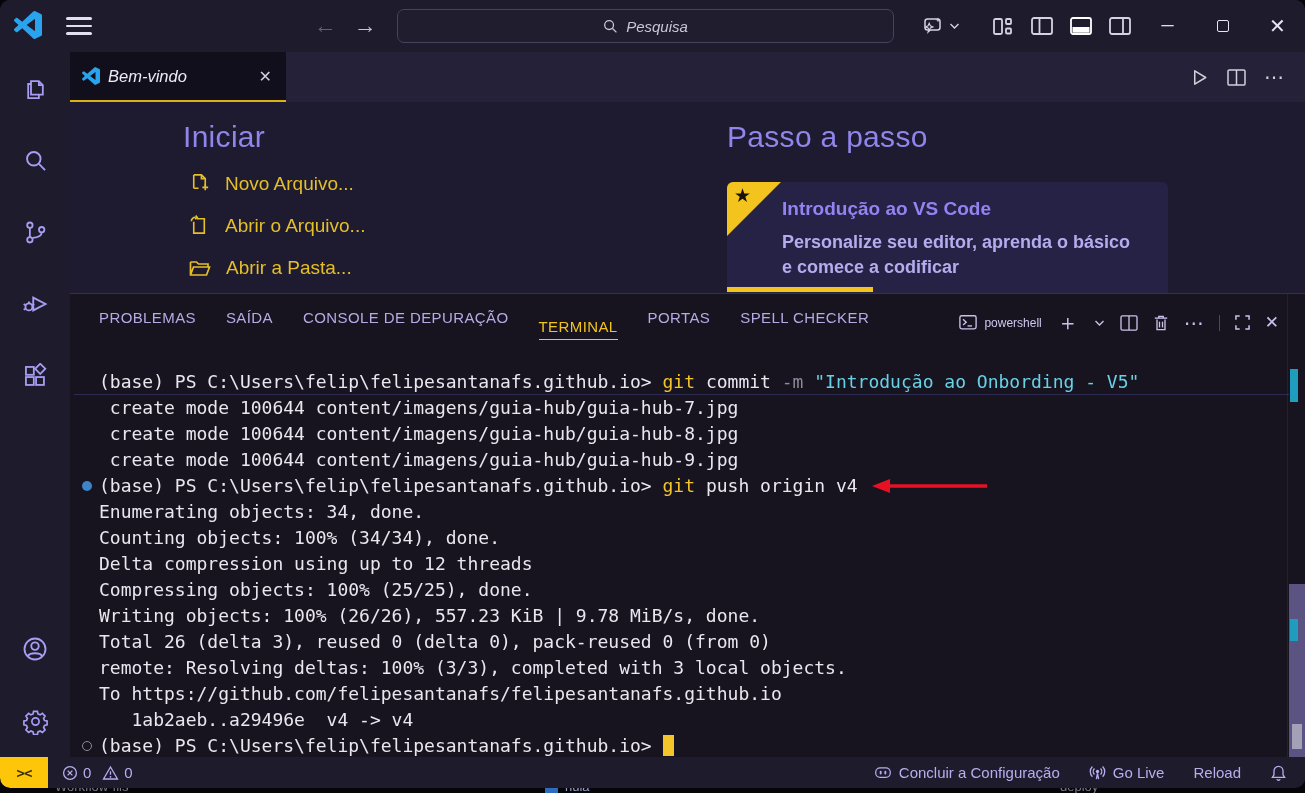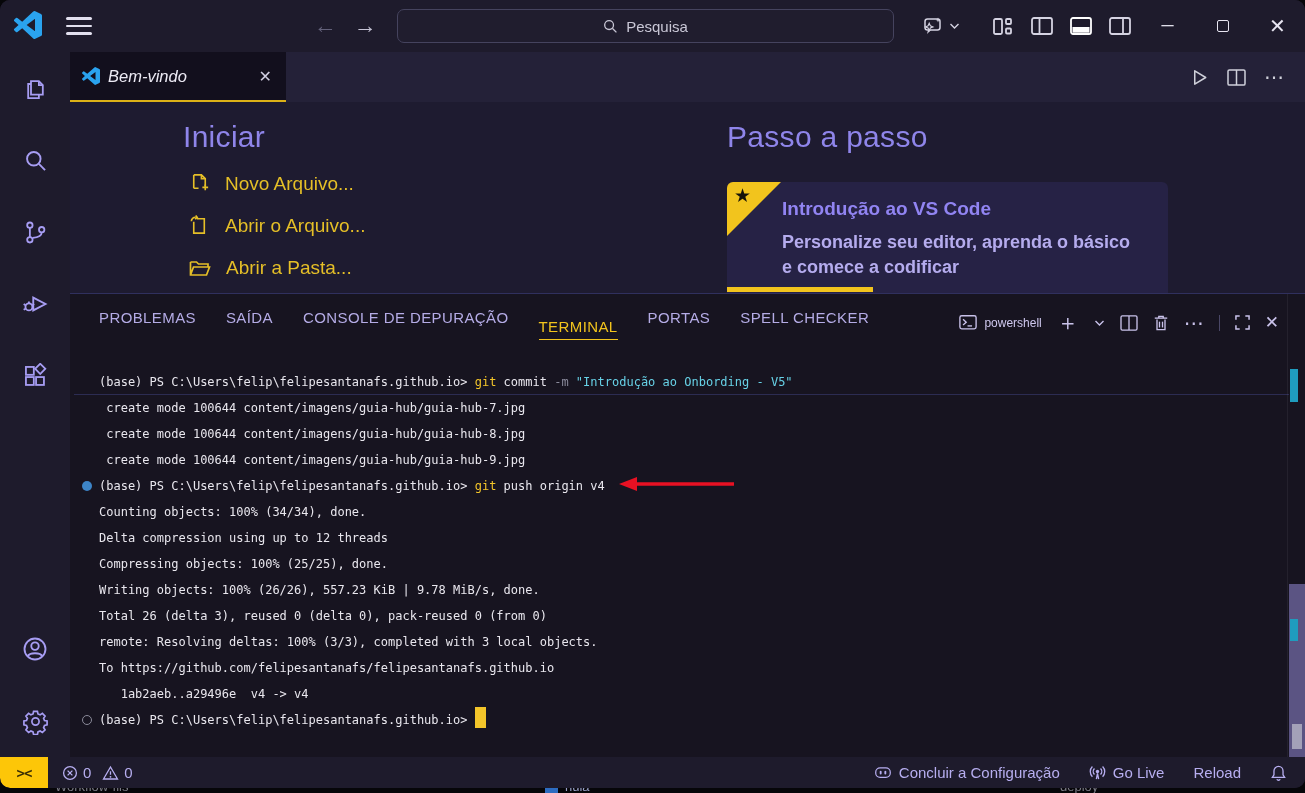--- a/index.html
+++ b/index.html
@@ -11,21 +11,21 @@
   .titlebar{position:absolute;left:0;top:0;right:0;height:52px;background:#1e1b2c;}
   .vscode-logo{position:absolute;left:14px;top:11px;width:28px;height:28px;}
   .hamburger{position:absolute;left:66px;top:15px;width:26px;height:22px;display:flex;
     flex-direction:column;justify-content:center;gap:5px;cursor:pointer;}
   .hamburger i{display:block;height:2.4px;background:#e2e0ee;border-radius:2px;}
   .nav-arrow{position:absolute;top:10px;font-size:23px;line-height:30px;width:30px;text-align:center;}
   .nav-back{left:310px;color:#63617a;}
   .nav-fwd{left:350px;color:#c6c4d6;}
   .searchbox{position:absolute;left:397px;top:9px;width:497px;height:34px;border:1px solid #45435e;
     border-radius:7px;background:#23203366;display:flex;align-items:center;justify-content:center;
-    gap:8px;color:#c9c7d6;font-size:15px;}
+    gap:8px;color:#c9c7d6;font-size:15px;font-style:italic;}
   .tb-icons{position:absolute;right:172px;top:0;height:52px;display:flex;align-items:center;gap:13px;}
   .tb-icons .ic{display:flex;align-items:center;justify-content:center;width:26px;height:26px;}
   .copilot-wrap{position:absolute;right:345px;top:0;height:52px;display:flex;align-items:center;gap:4px;color:#d5d3e2;}
   .win-controls{position:absolute;right:0;top:0;height:52px;display:flex;}
   .win-controls>div{width:55px;height:52px;display:flex;align-items:center;justify-content:center;color:#e8e6f2;font-size:17px;}
   .maxbox{width:12px;height:12px;border:1.6px solid #e8e6f2;border-radius:2px;}
   
   .activitybar{position:absolute;left:0;top:52px;width:70px;bottom:31px;background:#1e1b2c;
     display:flex;flex-direction:column;}
   .ab-item{height:72px;display:flex;align-items:center;justify-content:center;color:#a79df3;}
@@ -56,21 +56,21 @@
   .panel-header{position:absolute;left:0;top:0;right:0;height:57px;display:flex;align-items:center;padding-left:29px;}
   .ptabs{display:flex;gap:30px;}
   .ptab{font-size:15px;letter-spacing:.4px;color:#b5ace6;padding:4px 0;cursor:pointer;}
   .ptab.active{color:#f2c41d;border-bottom:1.5px solid #f2c41d;margin-top:9px;}
   .panel-actions{margin-left:auto;display:flex;align-items:center;gap:15px;padding-right:26px;color:#c9c2ea;}
   .shell-item{display:flex;align-items:center;gap:7px;font-size:12px;color:#cfc8ee;}
   .pa-divider{width:1px;height:16px;background:#4a4766;}
   .glyph{font-size:17px;line-height:1;}
   
   .term-body{position:absolute;left:0;top:57px;right:0;bottom:0;padding:18px 20px 0 29px;
-    font-family:"DejaVu Sans Mono",monospace;font-size:12px;line-height:26px;}
+    font-family:"DejaVu Sans Mono",monospace;font-size:18px;line-height:26px;}
   .term-line{position:relative;white-space:pre;height:26px;color:#e9e7ee;}
   .term-line.sep::after{content:"";position:absolute;left:-25px;right:-4px;bottom:0;height:1px;background:#2c2c52;}
   .seg-w{color:#e9e7ee;} .seg-y{color:#f3c52a;} .seg-dim{color:#8b8b9c;} .seg-cyan{color:#67d1e6;}
   .dot{position:absolute;left:-17px;top:8px;width:10px;height:10px;border-radius:50%;}
   .dot.filled{background:#3d85c8;}
   .dot.hollow{border:1.5px solid #8a8a99;}
   .cursor{display:inline-block;width:11px;height:21px;background:#f3c52a;vertical-align:-4px;}
   .arrow-wrap{display:inline-block;margin-left:12px;vertical-align:-3px;}
   
   .scrollzone{position:absolute;right:0;top:0;width:18px;bottom:0;border-left:1px solid rgba(255,255,255,.06);}
@@ -342,20 +342,21 @@
     </div>
     <div class="term-body" id="termbody">
         <div class="term-line sep"><span class="seg-w">(base) PS C:\Users\felip\felipesantanafs.github.io&gt; </span><span class="seg-y">git</span><span class="seg-w"> commit </span><span class="seg-dim">-m </span><span class="seg-cyan">"Introdução ao Onbording - V5"</span></div>
         <div class="term-line"><span class="seg-w"> create mode 100644 content/imagens/guia-hub/guia-hub-7.jpg</span></div>
         <div class="term-line"><span class="seg-w"> create mode 100644 content/imagens/guia-hub/guia-hub-8.jpg</span></div>
         <div class="term-line"><span class="seg-w"> create mode 100644 content/imagens/guia-hub/guia-hub-9.jpg</span></div>
         <div class="term-line"><span class="dot filled"></span><span class="seg-w">(base) PS C:\Users\felip\felipesantanafs.github.io&gt; </span><span class="seg-y">git</span><span class="seg-w"> push origin v4</span><span class="arrow-wrap"><svg width="120" height="18" viewBox="0 0 120 18" style="display: inline-block;">
               <line x1="117" y1="9" x2="16" y2="9" stroke="#e81123" stroke-width="3.6"></line>
               <path d="M2 9 L20 2 L20 16 Z" fill="#e81123"></path>
             </svg></span></div>
+        <div class="term-line"><span class="seg-w">Enumerating objects: 34, done.</span></div>
         <div class="term-line"><span class="seg-w">Counting objects: 100% (34/34), done.</span></div>
         <div class="term-line"><span class="seg-w">Delta compression using up to 12 threads</span></div>
         <div class="term-line"><span class="seg-w">Compressing objects: 100% (25/25), done.</span></div>
         <div class="term-line"><span class="seg-w">Writing objects: 100% (26/26), 557.23 KiB | 9.78 MiB/s, done.</span></div>
         <div class="term-line"><span class="seg-w">Total 26 (delta 3), reused 0 (delta 0), pack-reused 0 (from 0)</span></div>
         <div class="term-line"><span class="seg-w">remote: Resolving deltas: 100% (3/3), completed with 3 local objects.</span></div>
         <div class="term-line"><span class="seg-w">To https://github.com/felipesantanafs/felipesantanafs.github.io</span></div>
         <div class="term-line"><span class="seg-w">   1ab2aeb..a29496e  v4 -&gt; v4</span></div>
         <div class="term-line"><span class="dot hollow"></span><span class="seg-w">(base) PS C:\Users\felip\felipesantanafs.github.io&gt; </span><span class="cursor"></span></div>
       </div>

